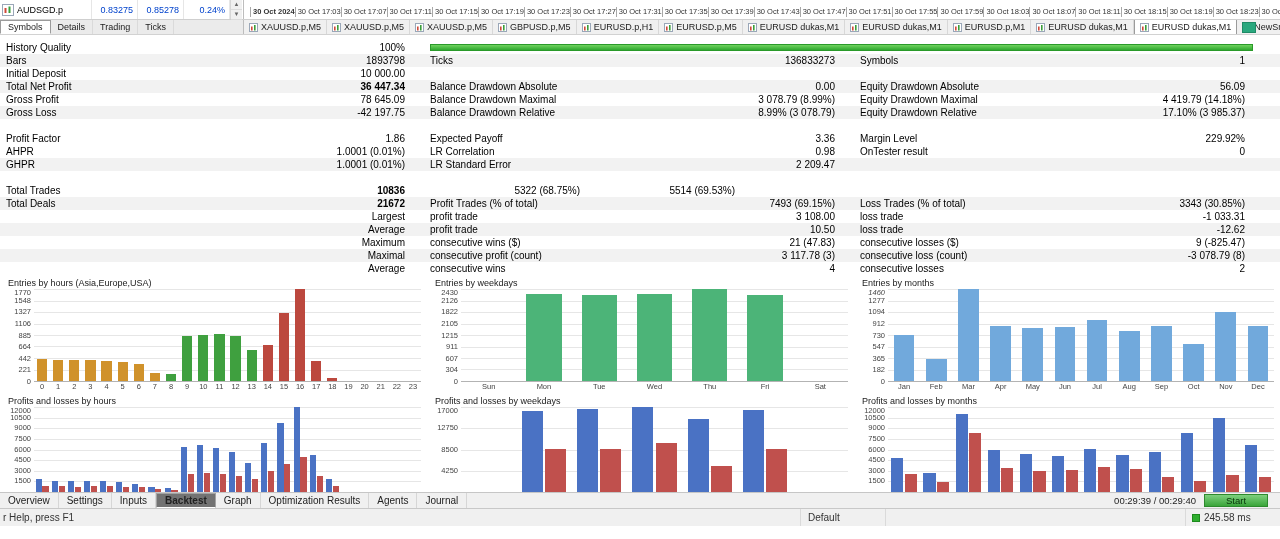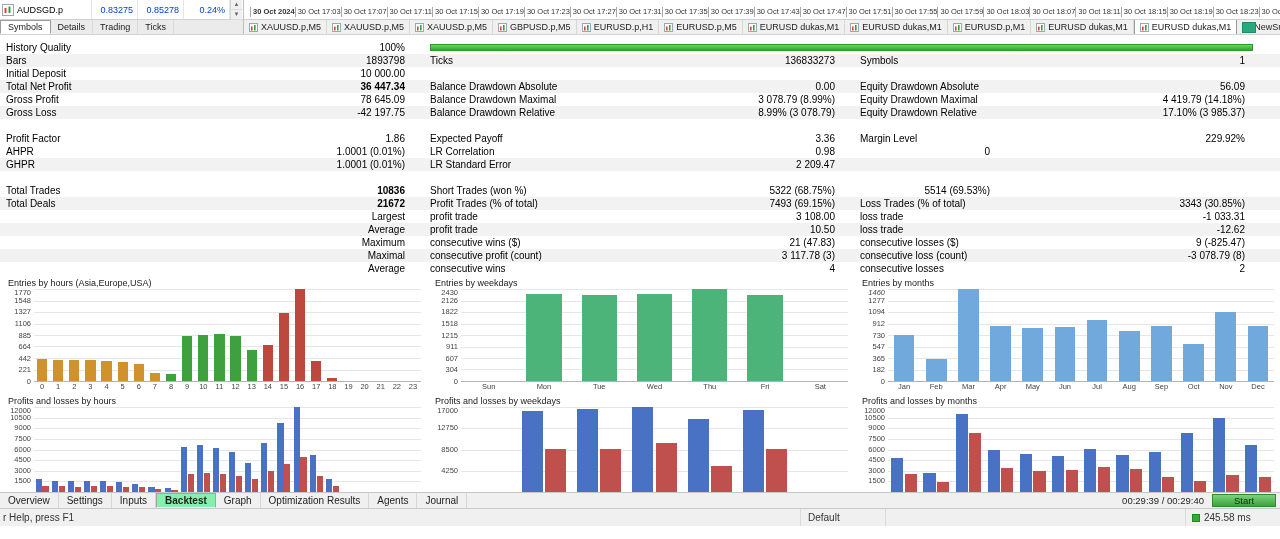--- a/index.html
+++ b/index.html
@@ -55,23 +55,23 @@
   .r1 .plot { border-bottom:1px solid #b3b3b3; }
   .grid { position:absolute; left:0; right:0; height:1px; background:#e6e6e6; }
   .bar { position:absolute; bottom:0; }
   .xlabels { height:11px; display:flex; margin-left:26px; font-size:7.5px; color:#444; }
   .xlabels span { flex:1; text-align:center; overflow:hidden; white-space:nowrap; }
 
   
   .tester-bar { height:16px; background:#f0f0f0; border-top:1px solid #c6c6c6; display:flex; align-items:center; font-size:10px; color:#222; }
   .ttabs { display:flex; height:100%; }
   .ttab { padding:0 8px; height:100%; display:flex; align-items:center; border-right:1px solid #d6d6d6; cursor:default; white-space:nowrap; }
-  .ttab.sel { background:#86efac; font-weight:bold; border:1px solid #a3a3a3; border-bottom:1px solid #fff; }
+  .ttab.sel { background:#737373; font-weight:bold; border:1px solid #a3a3a3; border-bottom:1px solid #fff; }
   .tester-time { margin-left:auto; font-size:9.5px; color:#222; padding-right:8px; white-space:nowrap; }
-  .start-btn { width:64px; height:13px; margin-right:4px; background:linear-gradient(to bottom,#7ed07e,#3aa53a); border:1px solid #2d8a2d; font-size:9.5px; font-family:"Liberation Sans", sans-serif; display:flex; align-items:center; justify-content:center; color:#06340a; cursor:default; }
+  .start-btn { width:64px; height:13px; margin-right:12px; background:linear-gradient(to bottom,#7ed07e,#3aa53a); border:1px solid #2d8a2d; font-size:9.5px; font-family:"Liberation Sans", sans-serif; display:flex; align-items:center; justify-content:center; color:#06340a; cursor:default; }
 
   
   .status-bar { height:18px; background:#f0f0f0; border-top:1px solid #c8c8c8; display:flex; align-items:center; font-size:10px; color:#333; }
   .seg { height:100%; display:flex; align-items:center; border-left:1px solid #dadada; }
   .seg-help { flex:1; padding-left:3px; border-left:none; }
   .seg-default { width:85px; padding-left:7px; }
   .seg-empty { width:300px; }
   .seg-latency { width:95px; gap:4px; padding-left:6px; }
   .conn-icon { width:8px; height:8px; background:#2fae2f; border:1px solid #1d8a1d; display:inline-block; }
 </style>
@@ -309,35 +309,35 @@
         <div class="c2l">Expected Payoff</div>
         <div class="c2v">3.36</div>
         <div class="c3l">Margin Level</div>
         <div class="c3v">229.92%</div>
       </div>
       <div class="srow">
         <div class="c1l">AHPR</div>
         <div class="c1v">1.0001 (0.01%)</div>
         <div class="c2l">LR Correlation</div>
         <div class="c2v">0.98</div>
+        <div class="c3l">OnTester result</div>
         <div class="c3v">0</div>
       </div>
       <div class="srow shade">
         <div class="c1l">GHPR</div>
         <div class="c1v">1.0001 (0.01%)</div>
         <div class="c2l">LR Standard Error</div>
         <div class="c2v">2 209.47</div>
         <div class="c3l"></div>
         <div class="c3v"></div>
       </div>
       <div class="srow"></div>
       <div class="srow">
         <div class="c1l">Total Trades</div>
         <div class="c1v" style="font-weight: bold;">10836</div>
-        <div class="c2l">Short Trades (won %)</div>
         <div class="c2v">5322 (68.75%)</div>
         <div class="c3v">5514 (69.53%)</div>
       </div>
       <div class="srow shade">
         <div class="c1l">Total Deals</div>
         <div class="c1v" style="font-weight: bold;">21672</div>
         <div class="c2l">Profit Trades (% of total)</div>
         <div class="c2v">7493 (69.15%)</div>
         <div class="c3l">Loss Trades (% of total)</div>
         <div class="c3v">3343 (30.85%)</div>
@@ -456,21 +456,21 @@
           <span>23</span>
         </div>
       </div>
     <div class="chart r1" id="chart1">
         <div class="chart-title">Entries by weekdays</div>
         <div class="chart-body">
           <div class="yaxis">
             <span style="top: 0%; transform: none;">2430</span>
             <span style="top: 12.5103%;">2126</span>
             <span style="top: 25.0206%;">1822</span>
-            <span style="top: 37.5309%;">1518</span>
+            <span style="top: 37.5309%;">2105</span>
             <span style="top: 50%;">1215</span>
             <span style="top: 62.5103%;">911</span>
             <span style="top: 75.0206%;">607</span>
             <span style="top: 87.4897%;">304</span>
             <span style="top: 100%;">0</span>
           </div>
           <div class="plot">
             <div class="grid" style="top: 0%;"></div>
             <div class="grid" style="top: 12.5103%;"></div>
             <div class="grid" style="top: 25.0206%;"></div>

